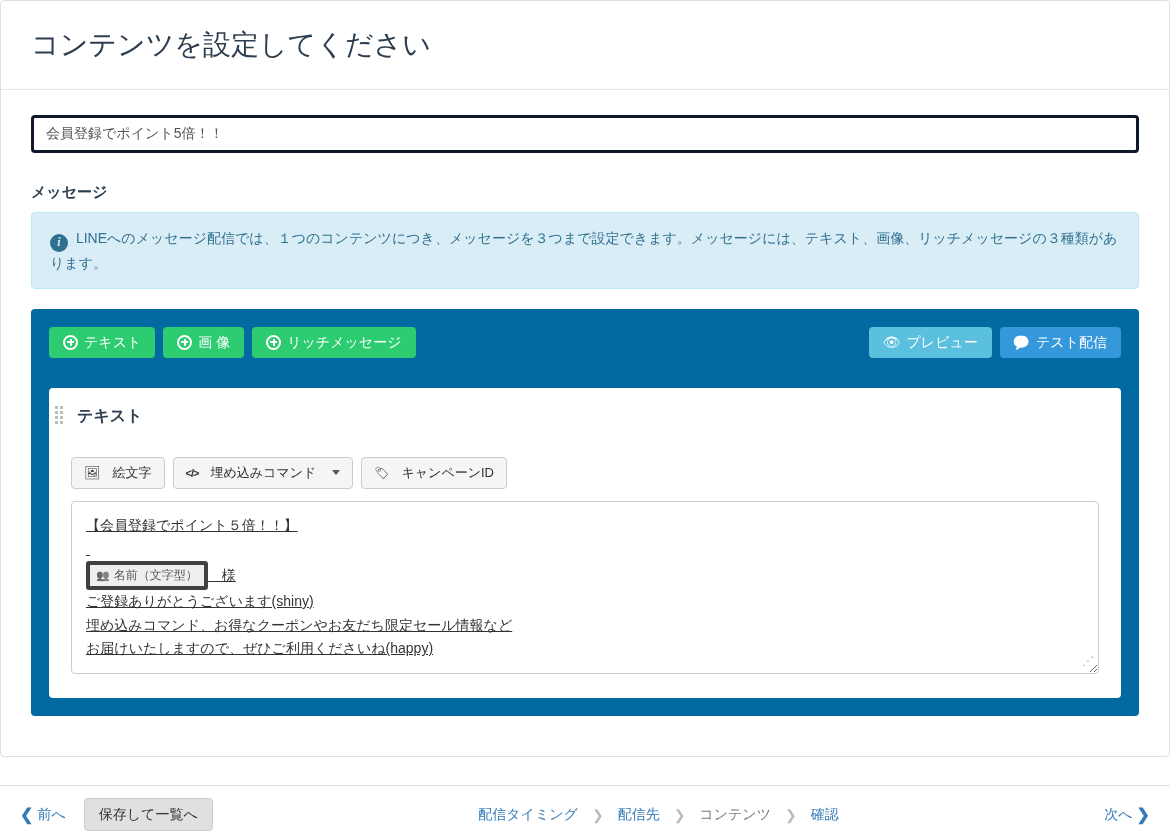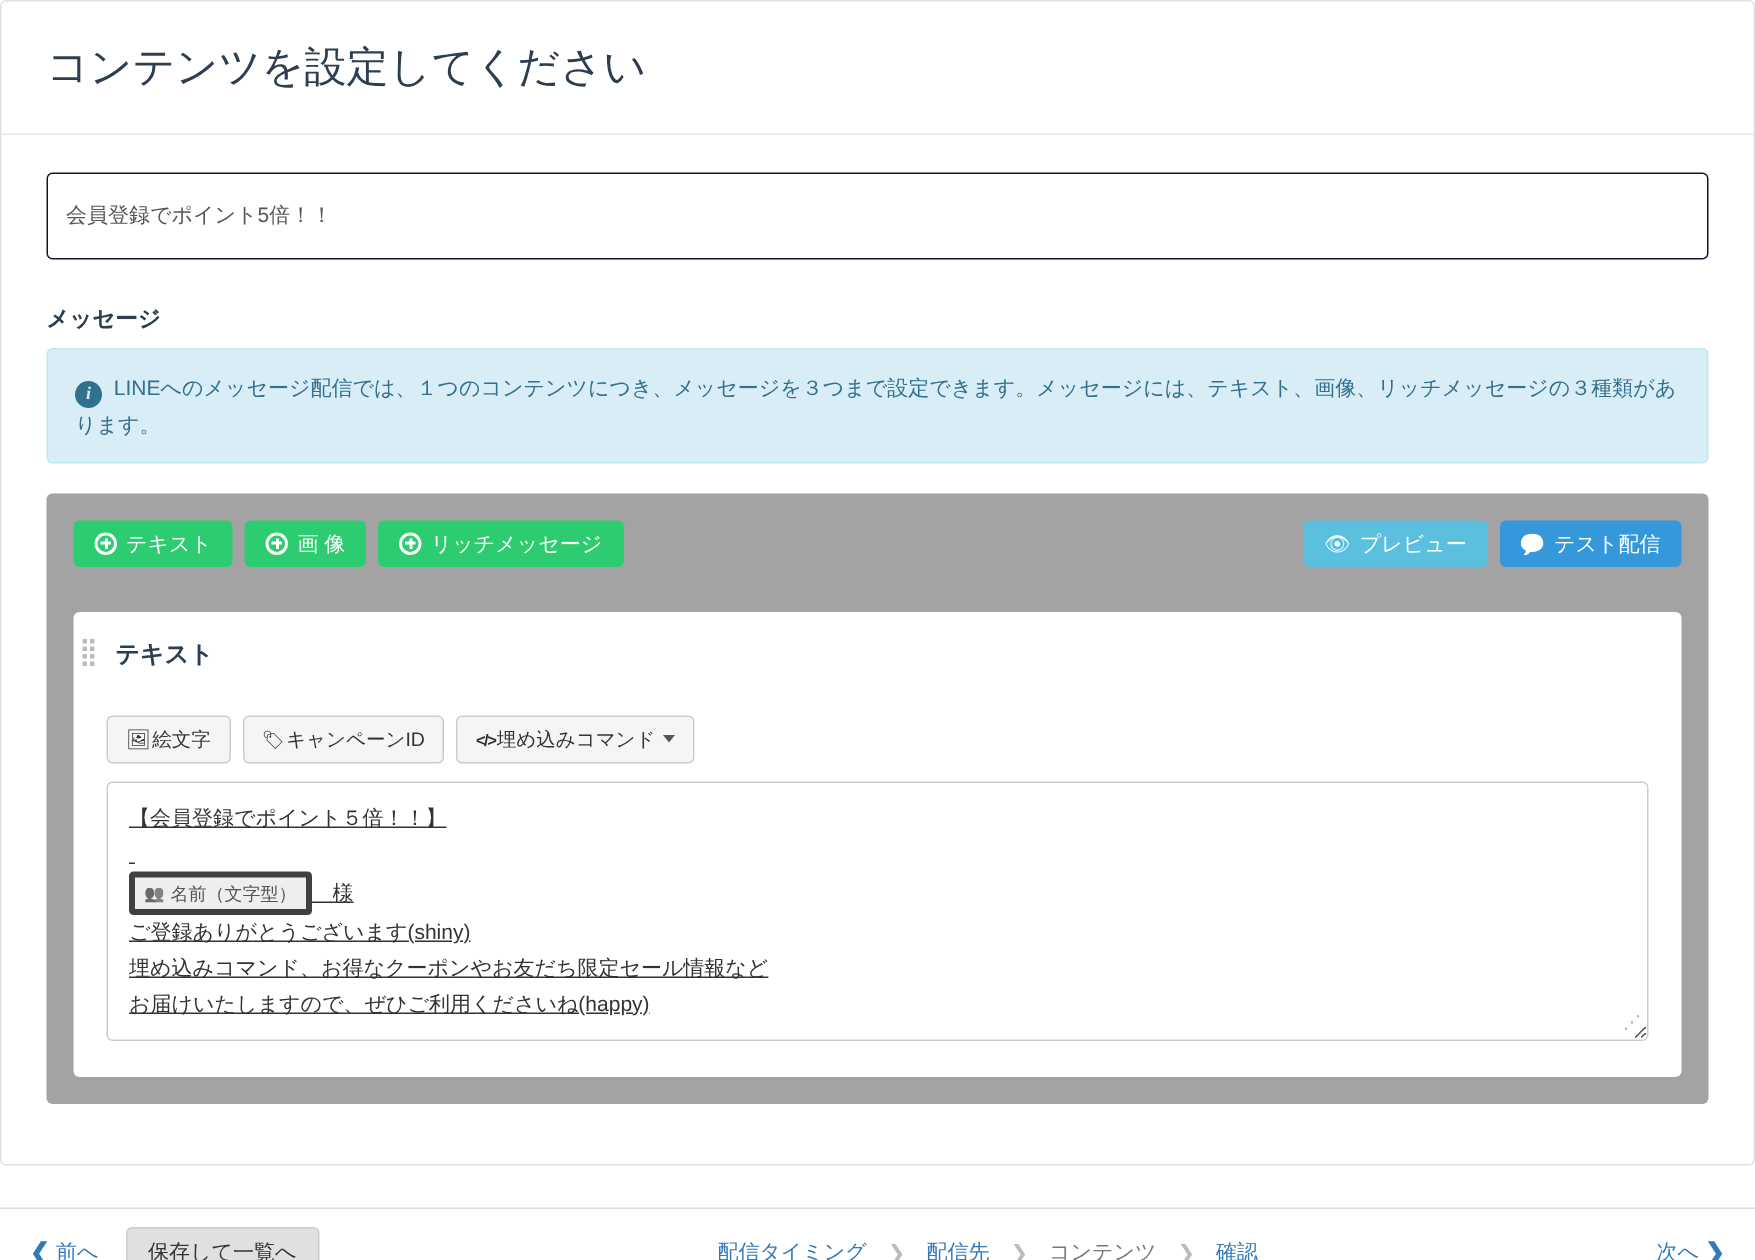--- a/index.html
+++ b/index.html
@@ -48,22 +48,22 @@
   background: #3498db;
   color: #fff;
   font-size: 11px;
   font-weight: 700;
   vertical-align: 1px;
   margin-left: 2px;
   cursor: pointer;
 }
 .text-input {
   width: 100%;
-  padding: 20px 12px;
-  border: 1px solid #0f172a;
+  padding: 8px 12px;
+  border: 3px solid #0f172a;
   border-radius: 4px;
   font-size: 14px;
   color: #555;
 }
 .section-spacer { height: 30px; }
 .info-box {
   background: #d9edf7;
   border: 1px solid #bce8f1;
   color: #31708f;
   border-radius: 4px;
@@ -81,21 +81,21 @@
   background: #31708f;
   color: #d9edf7;
   font-size: 12px;
   font-weight: 700;
   font-style: italic;
   font-family: Georgia, serif;
   vertical-align: -3px;
   margin-right: 4px;
 }
 .editor-wrap {
-  background: #a3a3a3;
+  background: #0369a1;
   border-radius: 4px;
   padding: 18px;
   margin-top: 20px;
 }
 .toolbar-row {
   display: flex;
   align-items: center;
   gap: 8px;
 }
 .btn {
@@ -121,21 +121,21 @@
 .btn-gray-sm {
   background: #f5f5f5;
   color: #333;
   border: 1px solid #ccc;
   padding: 6px 12px;
   border-radius: 4px;
   font-size: 13px;
   cursor: pointer;
   display: inline-flex;
   align-items: center;
-  gap: 1px;
+  gap: 12px;
 }
 .btn-link {
   background: none;
   border: none;
   color: #337ab7;
   cursor: pointer;
   font-size: 14px;
   display: inline-flex;
   align-items: center;
   gap: 4px;
@@ -318,27 +318,27 @@
               <span></span>
           </div>
           <div class="card-title">テキスト</div>
 
           <div class="sub-toolbar">
             <button class="btn-gray-sm">
               <span class="img-icon"></span>
               <span>絵文字</span>
             </button>
             <button class="btn-gray-sm">
-              <span class="tag-icon"></span>
-              <span>キャンペーンID</span>
-            </button>
-            <button class="btn-gray-sm">
               <span class="code-icon"></span>
               <span>埋め込みコマンド</span>
               <span class="caret-down"></span>
+            </button>
+            <button class="btn-gray-sm">
+              <span class="tag-icon"></span>
+              <span>キャンペーンID</span>
             </button>
           </div>
 
           <div class="msg-box" contenteditable="true" style="">
             <div>【会員登録でポイント５倍！！】</div>
             <div>&nbsp;</div>
             <div>
               <span class="var-chip">
                 <span class="people-icon"></span>
                 <span>名前（文字型）</span>

